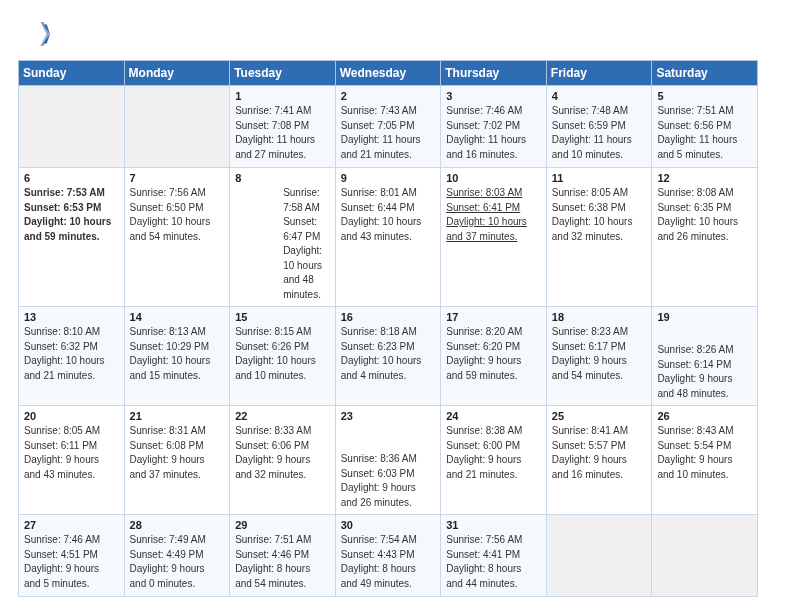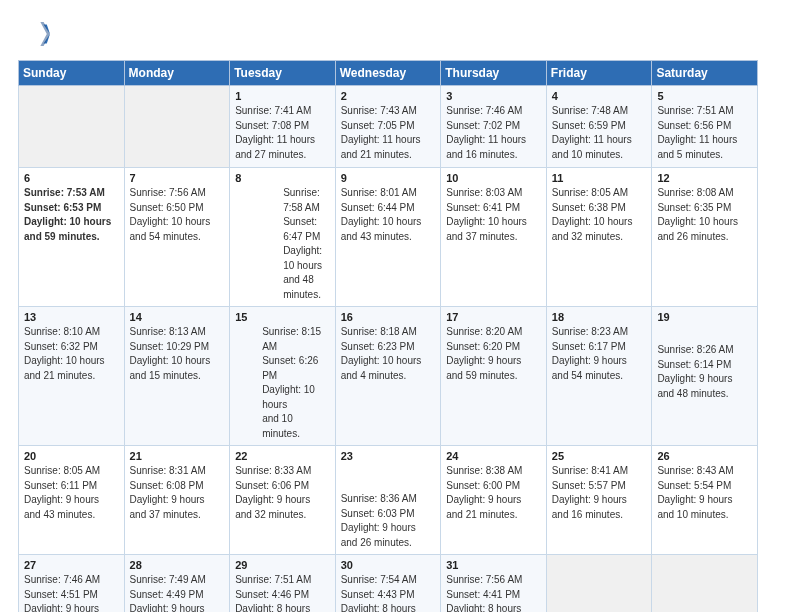--- a/index.html
+++ b/index.html
@@ -191,21 +191,21 @@
           </td>
           <td>
             <span class="day-num">9</span>
             <div class="day-info" style="white-space: pre-line;">Sunrise: 8:01 AM
 Sunset: 6:44 PM
 Daylight: 10 hours
 and 43 minutes.</div>
           </td>
           <td>
             <span class="day-num">10</span>
-            <div class="day-info" style="white-space: pre-line;">Sunrise: 8:03 AM
+            <div class="day-info" style="white-space: pre-line; text-decoration: underline;">Sunrise: 8:03 AM
 Sunset: 6:41 PM
 Daylight: 10 hours
 and 37 minutes.</div>
           </td>
           <td>
             <span class="day-num">11</span>
             <div class="day-info" style="white-space: pre-line;">Sunrise: 8:05 AM
 Sunset: 6:38 PM
 Daylight: 10 hours
 and 32 minutes.</div>
@@ -228,21 +228,21 @@
           </td>
           <td>
             <span class="day-num">14</span>
             <div class="day-info" style="white-space: pre-line;">Sunrise: 8:13 AM
 Sunset: 10:29 PM
 Daylight: 10 hours
 and 15 minutes.</div>
           </td>
           <td>
             <span class="day-num">15</span>
-            <div class="day-info" style="white-space: pre-line; margin-left: 27px;">Sunrise: 8:15 AM
+            <div class="day-info" style="white-space: pre-line;">Sunrise: 8:15 AM
 Sunset: 6:26 PM
 Daylight: 10 hours
 and 10 minutes.</div>
           </td>
           <td>
             <span class="day-num">16</span>
             <div class="day-info" style="white-space: pre-line;">Sunrise: 8:18 AM
 Sunset: 6:23 PM
 Daylight: 10 hours
 and 4 minutes.</div>

